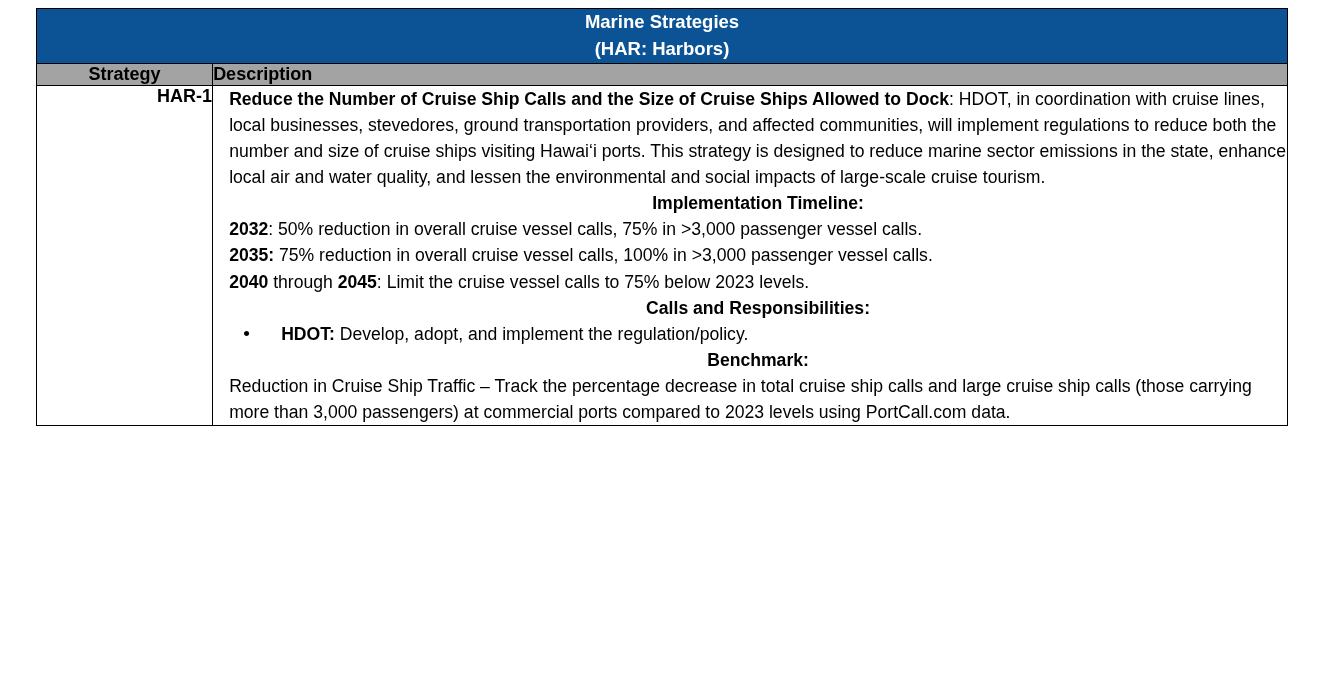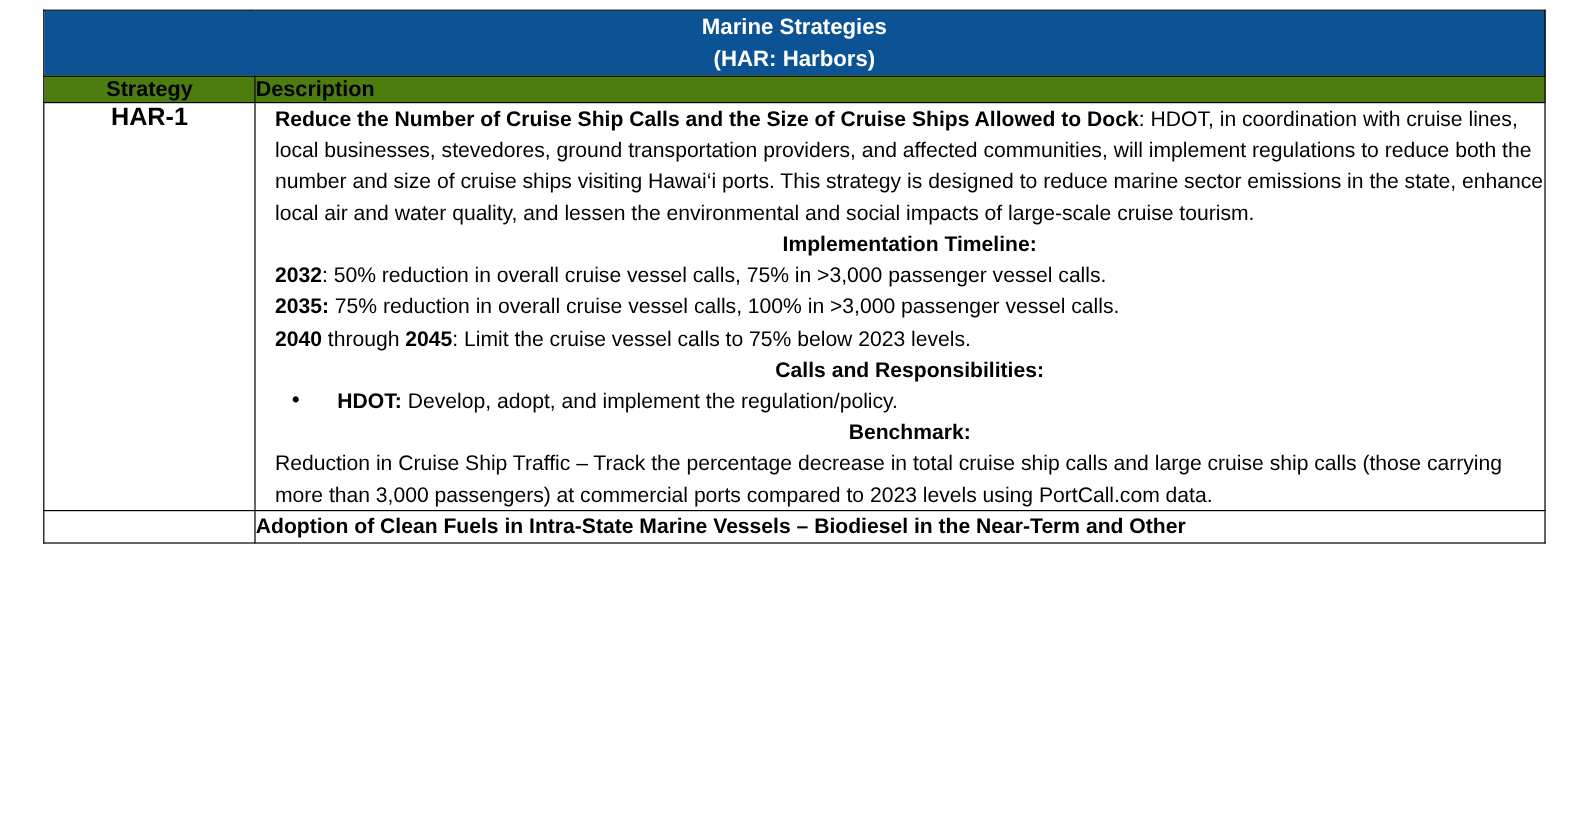--- a/index.html
+++ b/index.html
@@ -42,41 +42,41 @@
     font-size: 18.5px;
     padding: 8px 6px 10px 6px;
     line-height: 1.45;
     border: 1px solid #0b5394;
   }
   .title-line2 {
     font-weight: bold;
     font-size: 18.5px;
   }
   .hdr-cell {
-    background: #4d7c0f;
+    background: #a3a3a3;
     font-weight: bold;
     font-size: 18px;
     padding: 6px 8px 7px 8px;
     color: #000000;
     margin-left: 24px;
   }
   .hdr-strategy {
     text-align: center;
   }
   .hdr-desc {
     text-align: left;
     padding-left: 9px;
   }
   .col-strategy { width: 176px; }
   .col-desc { width: 1074px; }
 
   .strategy-id {
-    text-align: center;
+    text-align: right;
     font-weight: bold;
-    font-size: 21px;
+    font-size: 18px;
     vertical-align: middle;
     padding: 4px;
   }
   .desc-cell {
     font-size: 17.6px;
     line-height: 1.485;
     color: #000000;
     padding: 7px 8px 6px 9px;
   }
   .desc-cell p {
@@ -157,21 +157,17 @@
             <p class="sub-head">Implementation Timeline:</p>
             <p class="indent-1"><span class="b">2032</span><span>: 50% reduction in overall cruise vessel calls, 75% in &gt;3,000 passenger vessel calls.</span></p>
             <p class="indent-1"><span class="b">2035:</span><span> 75% reduction in overall cruise vessel calls, 100% in &gt;3,000 passenger vessel calls.</span></p>
             <p class="indent-1"><span class="b">2040</span><span> through </span><span class="b">2045</span><span>: Limit the cruise vessel calls to 75% below 2023 levels.</span></p>
             <p class="sub-head">Calls and Responsibilities:</p>
             <p class="bullet-row"><span class="bullet-dot">•</span><span class="b">HDOT:</span><span> Develop, adopt, and implement the regulation/policy.</span></p>
             <p class="sub-head">Benchmark:</p>
             <p class="bench-text">Reduction in Cruise Ship Traffic – Track the percentage decrease in total cruise ship calls and large cruise ship calls (those carrying more than 3,000 passengers) at commercial ports compared to 2023 levels using PortCall.com data.</p>
           </td>
         </tr>
-        <tr>
-          <td class="strategy-id cut-strategy"></td>
-          <td class="cut-row-cell">Adoption of Clean Fuels in Intra-State Marine Vessels – Biodiesel in the Near-Term and Other</td>
-        </tr>
       </tbody>
     </table>
   </div>
   <div class="scroll-edge"></div>
 </div>
 
 </body></html>

